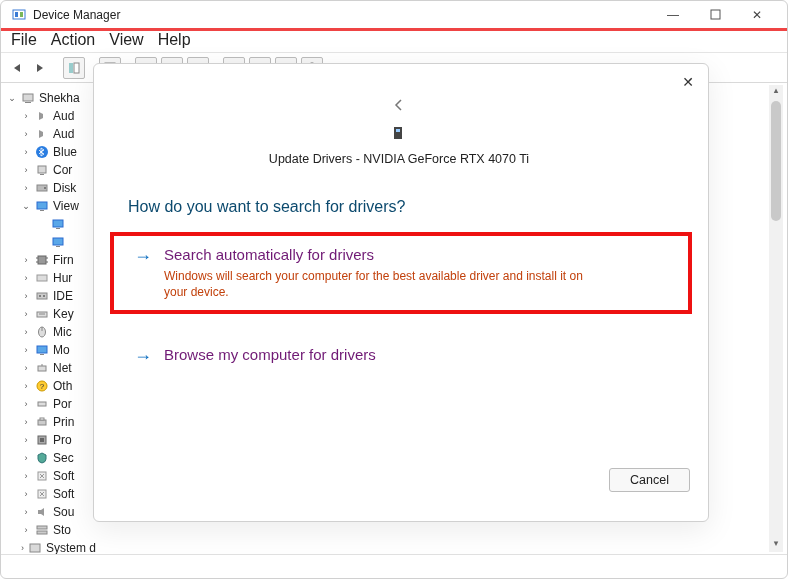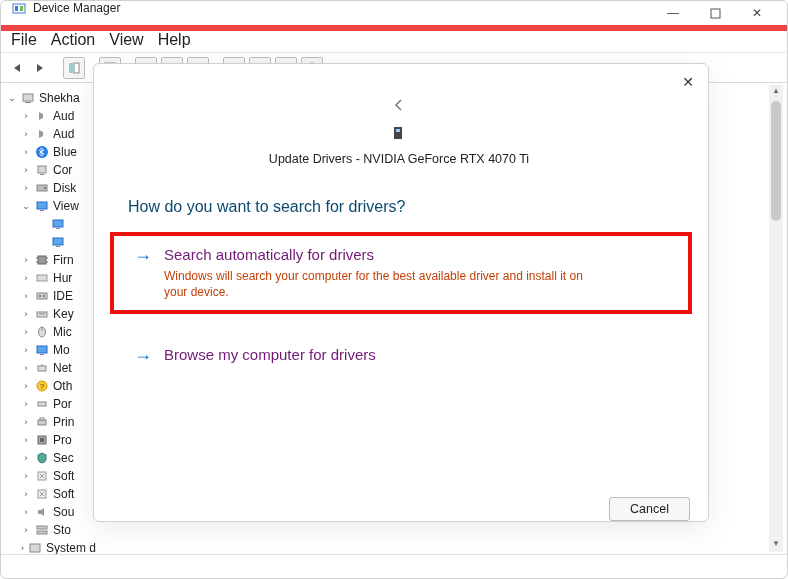--- a/index.html
+++ b/index.html
@@ -1,20 +1,20 @@
 <!DOCTYPE html>
 <html><head>
 <meta charset="utf-8">
 <style>
 * { box-sizing: border-box; font-family: "Segoe UI", Tahoma, sans-serif; }
 body { margin: 0; background: #fff; width: 788px; height: 579px; overflow: hidden; position: relative; }
 
 
 .window { width: 788px; height: 579px; border: 1px solid #d0d0d0; border-radius: 6px; background: #fff; position: relative; }
-.titlebar { height: 30px; display: flex; padding: 0 10px; border-bottom: 6px solid #ef4444; }
+.titlebar { height: 30px; display: flex; align-items: center; padding: 0 10px; border-bottom: 3px solid #ef4444; }
 .titlebar .icon-slot { width: 16px; height: 16px; margin-right: 6px; display:flex; align-items:center; justify-content:center; }
 .titlebar .title { font-size: 12px; color: #222; flex: 1; }
 .winbtns { display: flex; gap: 18px; padding: 0 8px; }
 .winbtn { width: 24px; height: 24px; display: flex; align-items: center; justify-content: center; font-size: 12px; color: #444; }
 .menubar { height: 22px; display:flex; align-items:flex-start; padding: 0 10px; gap: 14px; border-bottom: 1px solid #e5e5e5; font-size:16px; color:#222; }
 .menubar span { cursor: default; }
 .toolbar { height: 30px; display:flex; align-items:center; padding: 0 8px; gap: 4px; border-bottom: 1px solid #d9d9d9; }
 .tb { width:22px; height:22px; border:1px solid #bcbcbc; background:#f5f5f5; display:flex; align-items:center; justify-content:center; font-size:11px; color:#333; border-radius:2px; }
 .tb.arrowplain { border:none; background:transparent; width:18px; }
 .tb.sep { border:none; background:transparent; width:6px; }
@@ -35,21 +35,21 @@
 .dlg-devicon { width:18px; height:18px; display:flex;align-items:center;justify-content:center; }
 .dlg-title { font-size:12.5px; color:#222; }
 .dlg-question { font-size:16px; color:#0c4a6e; padding: 28px 34px 18px 34px; }
 .option { padding: 10px 28px 12px 40px; cursor: pointer; }
 .option .opt-head { display:flex; align-items:center; gap:12px; }
 .option .opt-arrow { color:#0a6cbf; font-size:18px; font-weight:300; }
 .option .opt-title { color:#701a75; font-size:15px; }
 .option .opt-desc { color:#c2410c; font-size:12px; padding-left:30px; padding-top:3px; max-width: 460px; line-height: 1.35; }
 .option.highlight { outline: 4px solid #e11; outline-offset: -2px; margin: 0 18px; padding-left: 22px; padding-right:10px; }
 .spacer-opts { height: 22px; }
-.dlg-footer { position:absolute; bottom:0; right:18px; }
+.dlg-footer { position:absolute; bottom:29px; right:18px; }
 .btn { border:1px solid #bcbcbc; background:#f8f8f8; border-radius:3px; padding:4px 20px; font-size:12.5px; color:#222; }
 
 .statusbar { position:absolute; bottom:0; left:0; right:0; height:24px; border-top:1px solid #e0e0e0; display:flex; align-items:center; padding:0 10px; font-size:11px; color:#444; justify-content:space-between; }
 .right-scroll { position:absolute; top:84px; right:4px; bottom:26px; width:14px; background:#f1f1f1; display:flex; flex-direction:column; align-items:center; }
 .right-scroll .up, .right-scroll .down { font-size:9px; color:#666; height:14px; }
 .right-scroll .thumb { width:10px; height:120px; background:#c9c9c9; border-radius:5px; margin-top:2px; }
 
 svg { display:block; }
 </style>
 </head>

